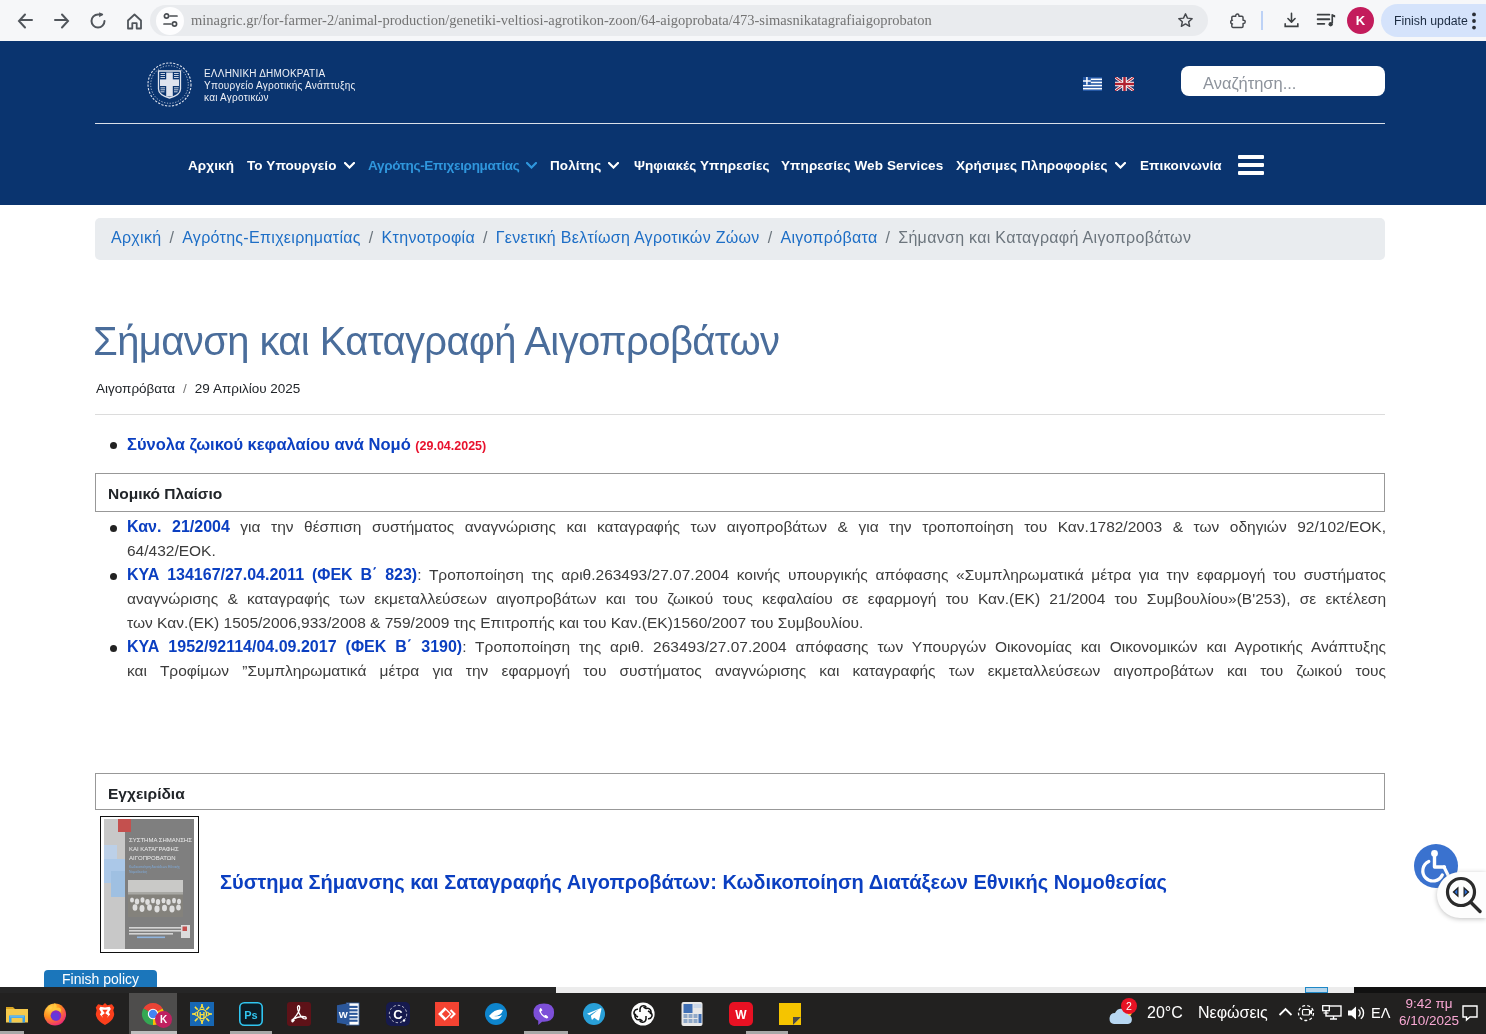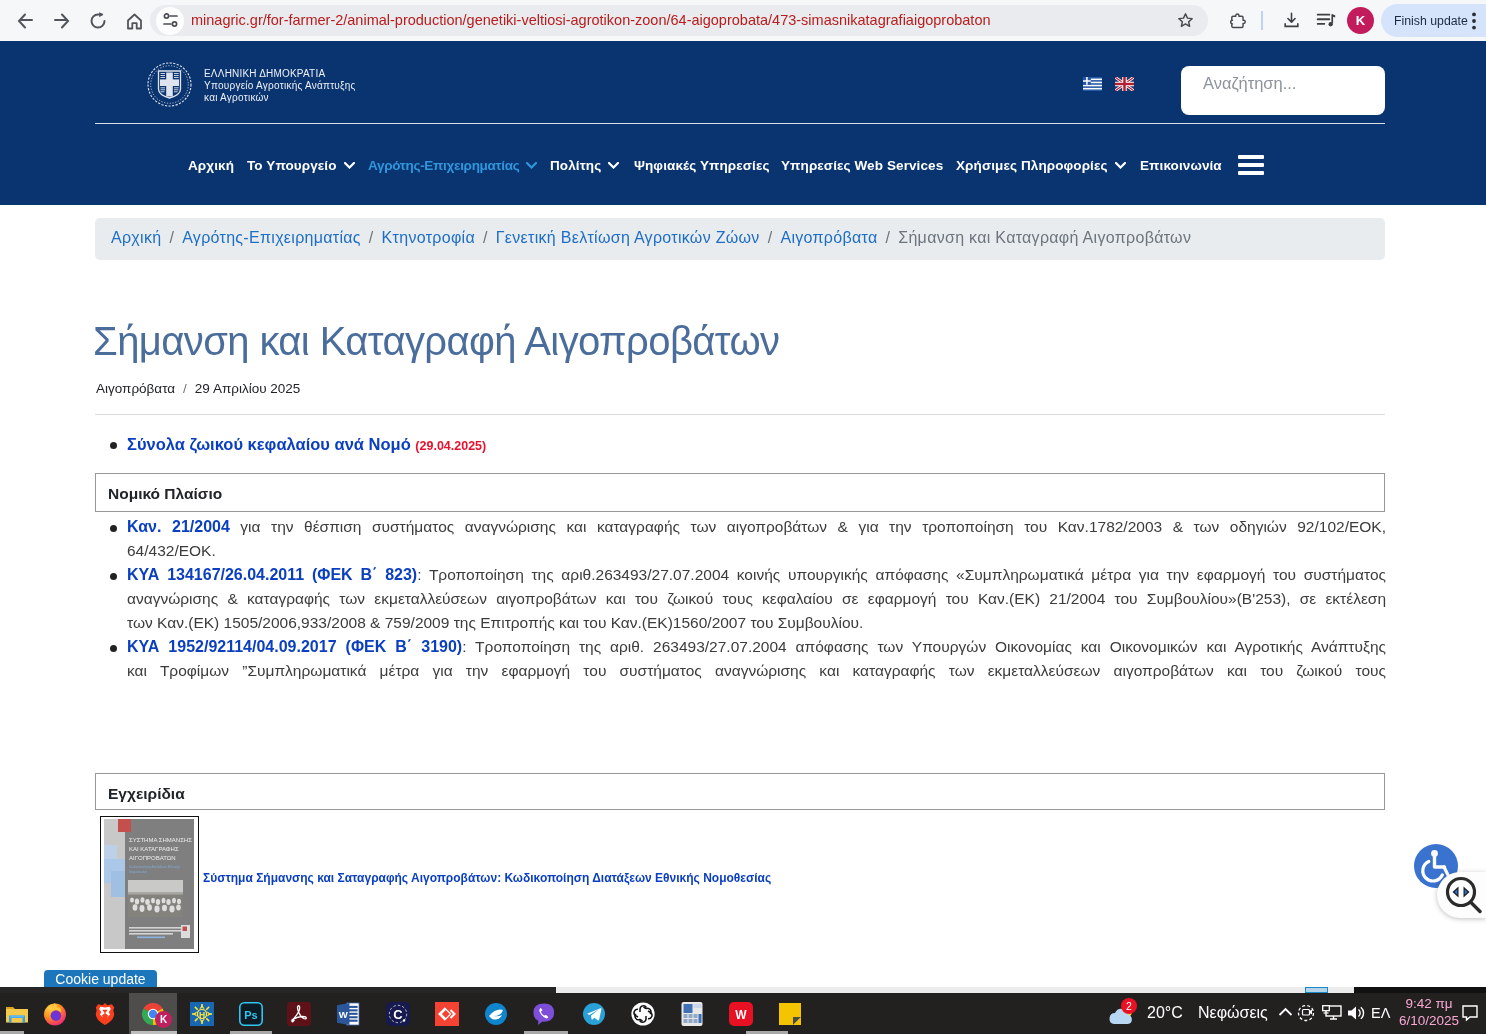--- a/index.html
+++ b/index.html
@@ -6,32 +6,32 @@
   html,body { width:1486px; height:1034px; overflow:hidden; background:#fff;
     font-family:"Liberation Sans", sans-serif; }
 
   
   #chrome { position:absolute; left:0; top:0; width:1486px; height:41px; background:#f6f7f9; }
   #chrome svg.tool { position:absolute; top:12px; }
   #omnibox { position:absolute; left:150px; top:5px; width:1058px; height:31px;
     border-radius:16px; background:#e9ebee; }
   #omnibox .sitecirc { position:absolute; left:6px; top:1.5px; width:28px; height:28px;
     border-radius:50%; background:#fdfdfe; }
-  #urltext { position:absolute; left:41px; top:7px; font-size:14.5px; color:#b91c1c; }
+  #urltext { position:absolute; left:41px; top:7px; font-size:14.5px; color:#737373;font-family:Liberation Serif, serif; }
   #avatarK { position:absolute; left:1347px; top:7px; width:27px; height:27px; border-radius:50%;
     background:#c31c5c; color:#fff; font-size:13px; font-weight:bold; text-align:center; line-height:27px; }
   #updatechip { position:absolute; left:1381px; top:4px; width:120px; height:33px;
     border-radius:17px; background:#d5e3fb; }
   #updatechip span { position:absolute; left:13px; top:10px; font-size:12.3px; color:#1c2b40; }
 
   
   #header { position:absolute; left:0; top:41px; width:1486px; height:164px; background:#0a346f; }
   #logotext { position:absolute; left:204px; top:26.5px; color:#eef0f6; font-size:10px; line-height:12.3px; letter-spacing:0.25px; }
   #logotext .l1 { font-size:10px; letter-spacing:0.2px; }
-  #searchbox { position:absolute; left:1181px; top:25px; width:204px; height:49px;
+  #searchbox { position:absolute; left:1181px; top:25px; width:204px; height:30px;
     background:#fff; border-radius:8px; }
   #searchbox span { position:absolute; left:22px; top:8px; font-size:16.5px; color:#8d939c; }
   #hdrline { position:absolute; left:95px; top:82px; width:1290px; height:1px; background:rgba(255,255,255,0.85); }
   .nav { position:absolute; top:117px; color:#fff; font-size:13.5px; font-weight:bold; white-space:nowrap; letter-spacing:0.1px; }
   .nav.hl { color:#2f96dc; }
   .caret { display:inline-block; margin-left:7px; vertical-align:1px; }
   #burger { position:absolute; left:1238px; top:114px; }
   #burger div { width:26px; height:3.5px; background:#fff; margin-bottom:4.5px; border-radius:1px; }
 
   
@@ -62,21 +62,21 @@
   #list { position:absolute; left:127px; top:515px; width:1259px; font-size:15.5px; color:#3c3c3c; }
   #list .li { position:relative; }
   #list .li:before { content:""; position:absolute; left:-17px; top:10px; width:7px; height:7px;
     border-radius:50%; background:#222; }
   #list .ln { line-height:24px; text-align:justify; text-align-last:justify; height:24px; overflow:hidden; }
   #list .ln.last { text-align-last:left; }
   #list a.blue { font-size:16px; }
 
   #book { position:absolute; left:100px; top:816px; width:99px; height:137px;
     border:1.5px solid #111; background:#fff; }
-  #booklink { position:absolute; left:203px; top:871px; font-size:12px; }
+  #booklink { position:absolute; left:220px; top:871px; font-size:20px; }
 
   
   #cookie { position:absolute; left:44px; top:970px; width:113px; height:19px; background:#1b76bb;
     border-radius:4px 4px 0 0; color:#fff; font-size:14px; text-align:center; line-height:18px; }
 
   #a11y { position:absolute; left:1414px; top:844px; width:44px; height:44px; border-radius:50%; background:#3a72cf; }
   #zoomcard { position:absolute; left:1437px; top:872px; width:49px; height:46px;
     background:#fdfdfd; border-radius:23px 0 0 23px; box-shadow:0 1px 5px rgba(0,0,0,0.25); }
 
   
@@ -237,21 +237,21 @@
 
 <div class="panel" id="panel1">
     <span>Νομικό Πλαίσιο</span>
   </div>
 <div id="list">
   <div class="li">
     <div class="ln"><a class="blue">Καν. 21/2004</a> για την θέσπιση συστήματος αναγνώρισης και καταγραφής των αιγοπροβάτων &amp; για την τροποποίηση του Καν.1782/2003 &amp; των οδηγιών 92/102/ΕΟΚ,</div>
     <div class="ln last">64/432/ΕΟΚ.</div>
   </div>
   <div class="li">
-    <div class="ln"><a class="blue">ΚΥΑ 134167/26.04.2011 (ΦΕΚ Β΄ 823)</a>: Τροποποίηση της αριθ.263493/27.07.2004 κοινής υπουργικής απόφασης «Συμπληρωματικά μέτρα για την εφαρμογή του συστήματος</div>
+    <div class="ln"><a class="blue">ΚΥΑ 134167/27.04.2011 (ΦΕΚ Β΄ 823)</a>: Τροποποίηση της αριθ.263493/27.07.2004 κοινής υπουργικής απόφασης «Συμπληρωματικά μέτρα για την εφαρμογή του συστήματος</div>
     <div class="ln">αναγνώρισης &amp; καταγραφής των εκμεταλλεύσεων αιγοπροβάτων και του ζωικού τους κεφαλαίου σε εφαρμογή του Καν.(ΕΚ) 21/2004 του Συμβουλίου»(Β'253), σε εκτέλεση</div>
     <div class="ln last">των Καν.(ΕΚ) 1505/2006,933/2008 &amp; 759/2009 της Επιτροπής και του Καν.(ΕΚ)1560/2007 του Συμβουλίου.</div>
   </div>
   <div class="li">
     <div class="ln"><a class="blue">ΚΥΑ 1952/92114/04.09.2017 (ΦΕΚ Β΄ 3190)</a>: Τροποποίηση της αριθ. 263493/27.07.2004 απόφασης των Υπουργών Οικονομίας και Οικονομικών και Αγροτικής Ανάπτυξης</div>
     <div class="ln">και Τροφίμων ”Συμπληρωματικά μέτρα για την εφαρμογή του συστήματος αναγνώρισης και καταγραφής των εκμεταλλεύσεων αιγοπροβάτων και του ζωικού τους</div>
   </div>
 </div>
 <div class="panel" id="panel2">
     <span>Εγχειρίδια</span>
@@ -296,21 +296,21 @@
     <rect x="28" y="110" width="52" height="1.6" fill="#d4d4d4"></rect>
     <rect x="28" y="113" width="52" height="1.6" fill="#d4d4d4"></rect>
     <rect x="28" y="116" width="44" height="1.6" fill="#d4d4d4"></rect>
     <rect x="36" y="119.5" width="28" height="1.6" fill="#8fb4de"></rect>
     <rect x="80" y="108" width="9" height="13" fill="#dcdcdc"></rect>
     <rect x="81.5" y="109.5" width="4.5" height="4.5" fill="#c4504e"></rect>
   </svg>
 </div>
 <div id="booklink"><a class="blue">Σύστημα Σήμανσης και Σαταγραφής Αιγοπροβάτων: Κωδικοποίηση Διατάξεων Εθνικής Νομοθεσίας</a></div>
 
-<div id="cookie">Cookie update</div>
+<div id="cookie">Finish policy</div>
 <div id="a11y">
   <svg width="44" height="44" viewBox="0 0 44 44" style="position:absolute">
     <circle cx="20.5" cy="9.5" r="3.4" fill="#fff"></circle>
     <path d="M20.5 13 v10 h10" stroke="#fff" stroke-width="3.4" fill="none" stroke-linecap="round" stroke-linejoin="round"></path>
     <path d="M30 23 l4.5 9" stroke="#fff" stroke-width="3.2" fill="none" stroke-linecap="round"></path>
     <path d="M14.8 17.5 a10.2 10.2 0 1 0 13.5 13.5" stroke="#fff" stroke-width="3.2" fill="none" stroke-linecap="round"></path>
   </svg>
 </div>
 <div id="zoomcard">
   <svg width="46" height="44" viewBox="0 0 46 44" style="position:absolute;left:3px;top:1px">

